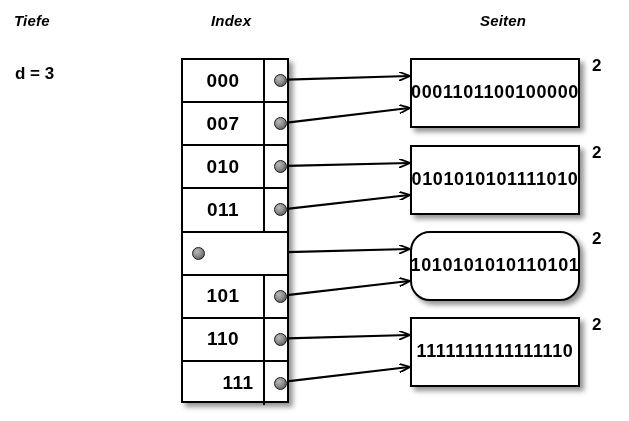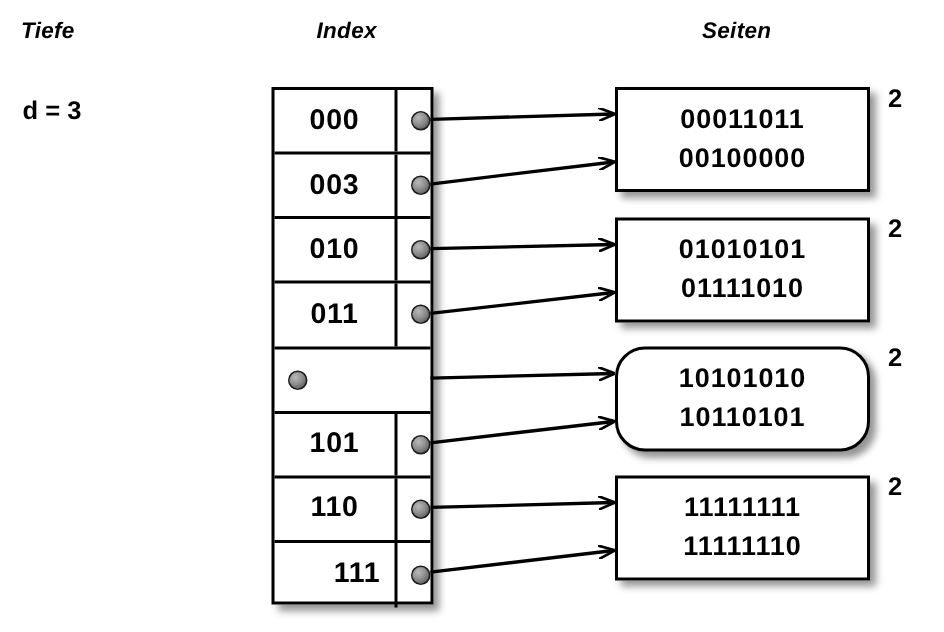--- a/index.html
+++ b/index.html
@@ -28,21 +28,21 @@
     position: absolute;
     font-style: italic;
     font-weight: 600;
     font-size: 15px;
     letter-spacing: 0.2px;
     white-space: nowrap;
     color: #000;
   }
   #heading-tiefe  { left: 14px;  top: 12px; }
   #heading-index  { left: 211px; top: 12px; }
-  #heading-seiten { left: 468px; top: 12px; }
+  #heading-seiten { left: 480px; top: 12px; }
 
   
   #depth-value {
     position: absolute;
     left: 15px;
     top: 64px;
     font-size: 17px;
     font-weight: 600;
     white-space: nowrap;
   }
@@ -100,21 +100,21 @@
   .page-box {
     position: absolute;
     left: 410px;
     width: 170px;
     height: 70px;
     border: 2.5px solid #000;
     box-sizing: border-box;
     background: #ffffff;
     box-shadow: 4px 4px 5px rgba(0,0,0,0.42);
     display: flex;
-    flex-direction: column;
+    flex-direction: row;
     align-items: center;
     justify-content: center;
   }
   .page-line {
     font-size: 18px;
     font-weight: 600;
     letter-spacing: 0.6px;
     line-height: 1.42;
   }
   #page-box-0 { top: 58px; }
@@ -154,21 +154,21 @@
   <div id="depth-value">d = 3</div>
 
   <div id="index-table">
       <div class="index-row">
         <div class="index-key">000</div>
         <div class="index-ptr-cell">
           <div class="ptr-dot"></div>
         </div>
       </div>
       <div class="index-row">
-        <div class="index-key">003</div>
+        <div class="index-key">007</div>
         <div class="index-ptr-cell">
           <div class="ptr-dot"></div>
         </div>
       </div>
       <div class="index-row">
         <div class="index-key">010</div>
         <div class="index-ptr-cell">
           <div class="ptr-dot"></div>
         </div>
       </div>

